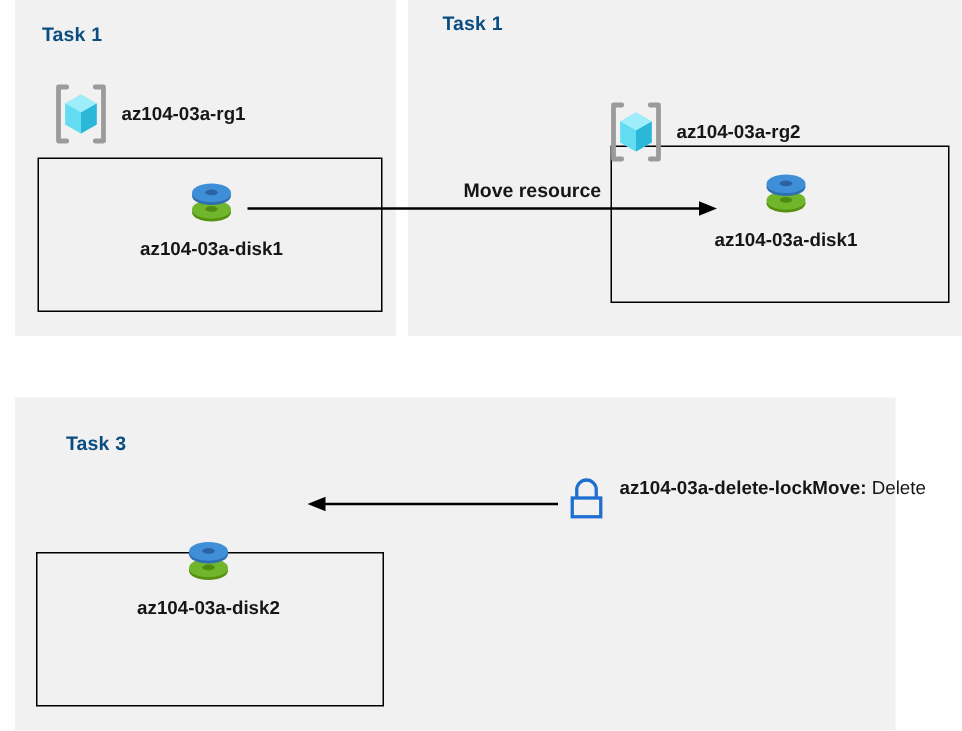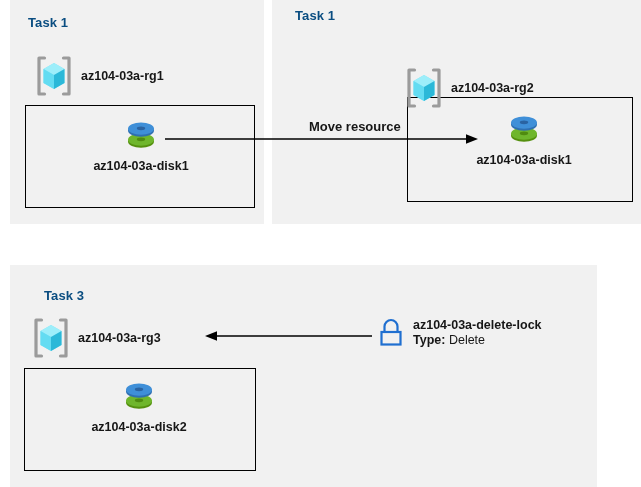--- a/index.html
+++ b/index.html
@@ -77,21 +77,21 @@
   
   .disk-node {
     position: absolute;
     display: flex;
     flex-direction: column;
     align-items: center;
     white-space: nowrap;
   }
   #disk-node-1 { left: 85px;  top: 114px; width: 112px; }
   #disk-node-2 { left: 468px; top: 108px; width: 112px; }
-  #disk-node-3 { left: 83px;  top: 375px; width: 112px; }
+  #disk-node-3 { left: 83px;  top: 353px; width: 112px; }
 
   .icon-disk { width: 42px; height: 42px; display: block; }
 
   .disk-label {
     margin-top: 3px;
     font-size: 12.5px;
     font-weight: bold;
     color: #161616;
   }
 
@@ -99,21 +99,21 @@
   #lock-node {
     position: absolute;
     left: 376px;
     top: 317px;
     display: flex;
     align-items: flex-start;
     gap: 7px;
     white-space: nowrap;
   }
   .icon-lock { width: 30px; height: 32px; display: block; }
-  .lock-text { display: flex; flex-direction: column; line-height: 1.22; padding-top: 1px; }
+  .lock-text { display: flex; flex-direction: row; line-height: 1.22; padding-top: 1px; }
   .lock-title {
     font-size: 12.5px;
     font-weight: bold;
     color: #161616;
   }
   .lock-type {
     font-size: 12.5px;
     color: #161616;
   }
   .lock-type b { font-weight: bold; }
@@ -207,33 +207,20 @@
   <svg class="connector" id="arrow-move" viewBox="0 0 330 24" xmlns="http://www.w3.org/2000/svg">
     <line x1="5" y1="11" x2="312" y2="11" stroke="#000000" stroke-width="1.6"></line>
     <polygon points="318,11 306,6.2 306,15.8" fill="#000000"></polygon>
   </svg>
   <div id="label-move-resource">Move resource</div>
 
   <div class="panel" id="panel-task3"></div>
   <div class="panel-title" id="title-task3">Task 3</div>
   <div class="rg-box" id="box-task3"></div>
 
-  <div class="rg-row" id="rg-row-3">
-    <span>
-      <svg class="icon-rg" viewBox="0 0 38 40" xmlns="http://www.w3.org/2000/svg">
-        <path d="M9.5 2 L4 2 L4 38 L9.5 38" fill="none" stroke="#9b9b9b" stroke-width="3.2" stroke-linecap="round" stroke-linejoin="round"></path>
-        <path d="M28.5 2 L34 2 L34 38 L28.5 38" fill="none" stroke="#9b9b9b" stroke-width="3.2" stroke-linecap="round" stroke-linejoin="round"></path>
-        <polygon points="19,7 29.5,13 29.5,27 19,33 8.5,27 8.5,13" fill="#86e3f5"></polygon>
-        <polygon points="19,7 29.5,13 19,19 8.5,13" fill="#9deefa"></polygon>
-        <polygon points="19,19 29.5,13 29.5,27 19,33" fill="#2bb8d8"></polygon>
-        <polygon points="19,19 8.5,13 8.5,27 19,33" fill="#63dcf2"></polygon>
-      </svg>
-    </span>
-    <span class="rg-label">az104-03a-rg3</span>
-  </div>
 
   <div class="disk-node" id="disk-node-3">
     <span>
       <svg class="icon-disk" viewBox="0 0 42 42" xmlns="http://www.w3.org/2000/svg">
         <ellipse cx="21" cy="27.5" rx="13" ry="6.2" fill="#55900f"></ellipse>
         <ellipse cx="21" cy="25.6" rx="13" ry="6.2" fill="#6fb62c"></ellipse>
         <ellipse cx="21" cy="25.3" rx="4.2" ry="1.9" fill="#4f8b10"></ellipse>
         <ellipse cx="21" cy="16.5" rx="13" ry="6.2" fill="#2f6fb0"></ellipse>
         <ellipse cx="21" cy="14.6" rx="13" ry="6.2" fill="#3f8fd8"></ellipse>
         <ellipse cx="21" cy="14.3" rx="4.2" ry="1.9" fill="#2a63a2"></ellipse>
@@ -249,17 +236,17 @@
 
   <div id="lock-node">
     <span>
       <svg class="icon-lock" viewBox="0 0 30 32" xmlns="http://www.w3.org/2000/svg">
         <path d="M8.5 15 L8.5 9.5 A6.5 6.5 0 0 1 21.5 9.5 L21.5 15" fill="none" stroke="#1f6fd0" stroke-width="2.2"></path>
         <rect x="5.5" y="15" width="19" height="12.5" fill="none" stroke="#1f6fd0" stroke-width="2.2"></rect>
       </svg>
     </span>
     <span class="lock-text">
       <span class="lock-title">az104-03a-delete-lock</span>
-      <span class="lock-type"><b>Type:</b> <span>Delete</span></span>
+      <span class="lock-type"><b>Move:</b> <span>Delete</span></span>
     </span>
   </div>
 
 </div>
 
 </body></html>

